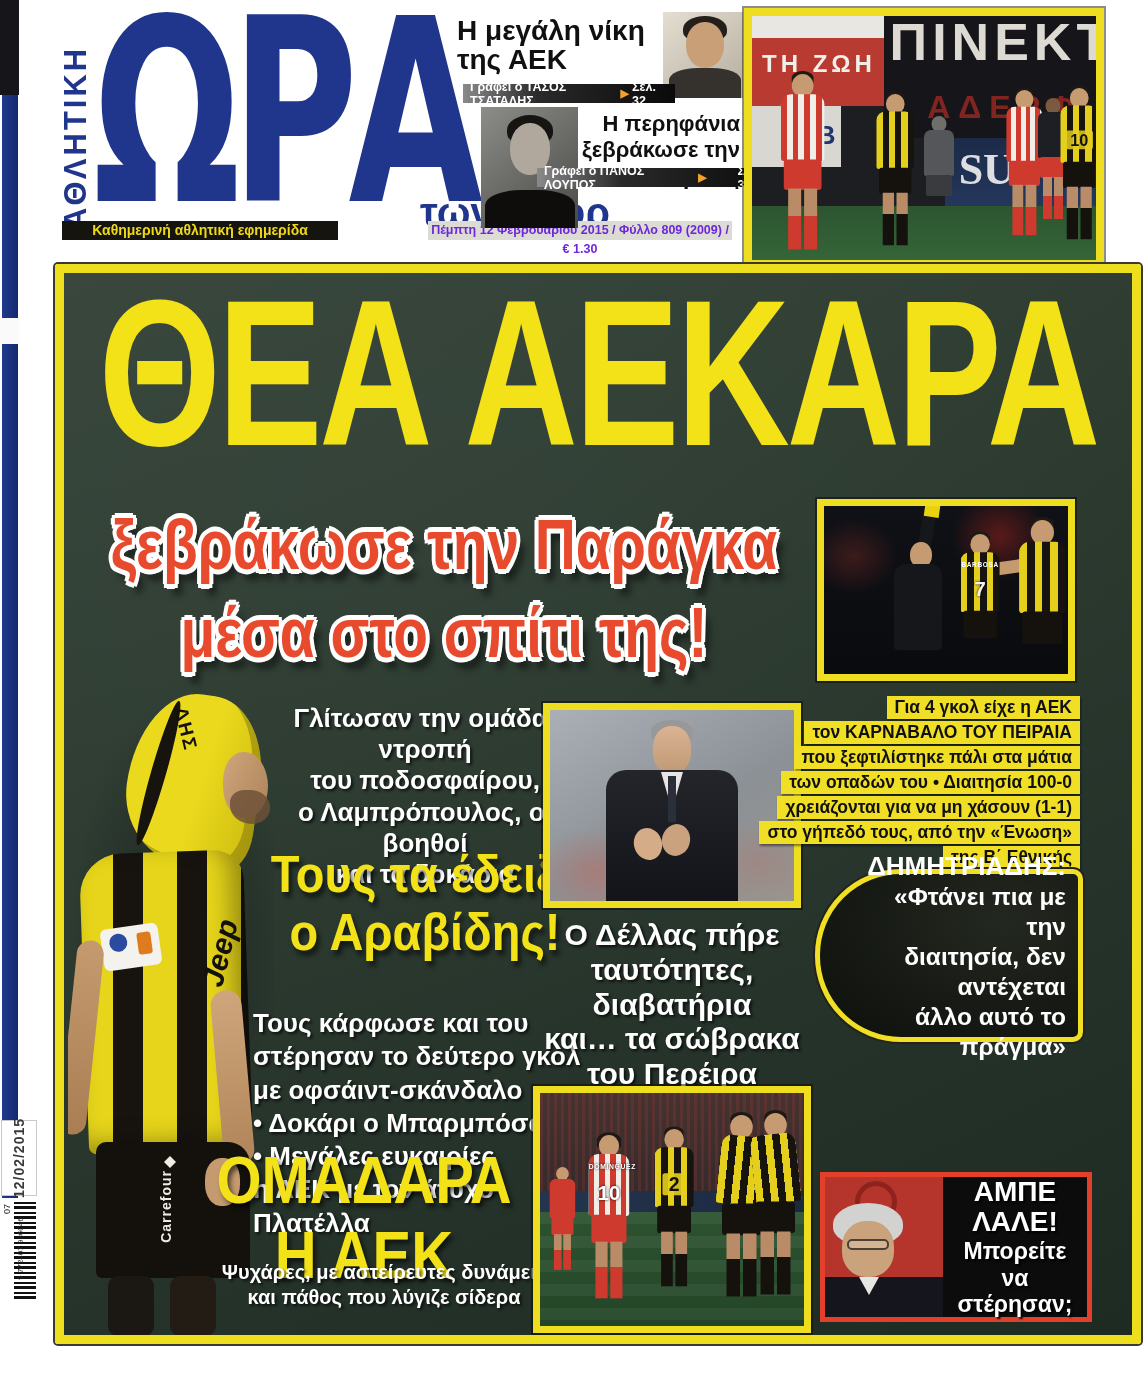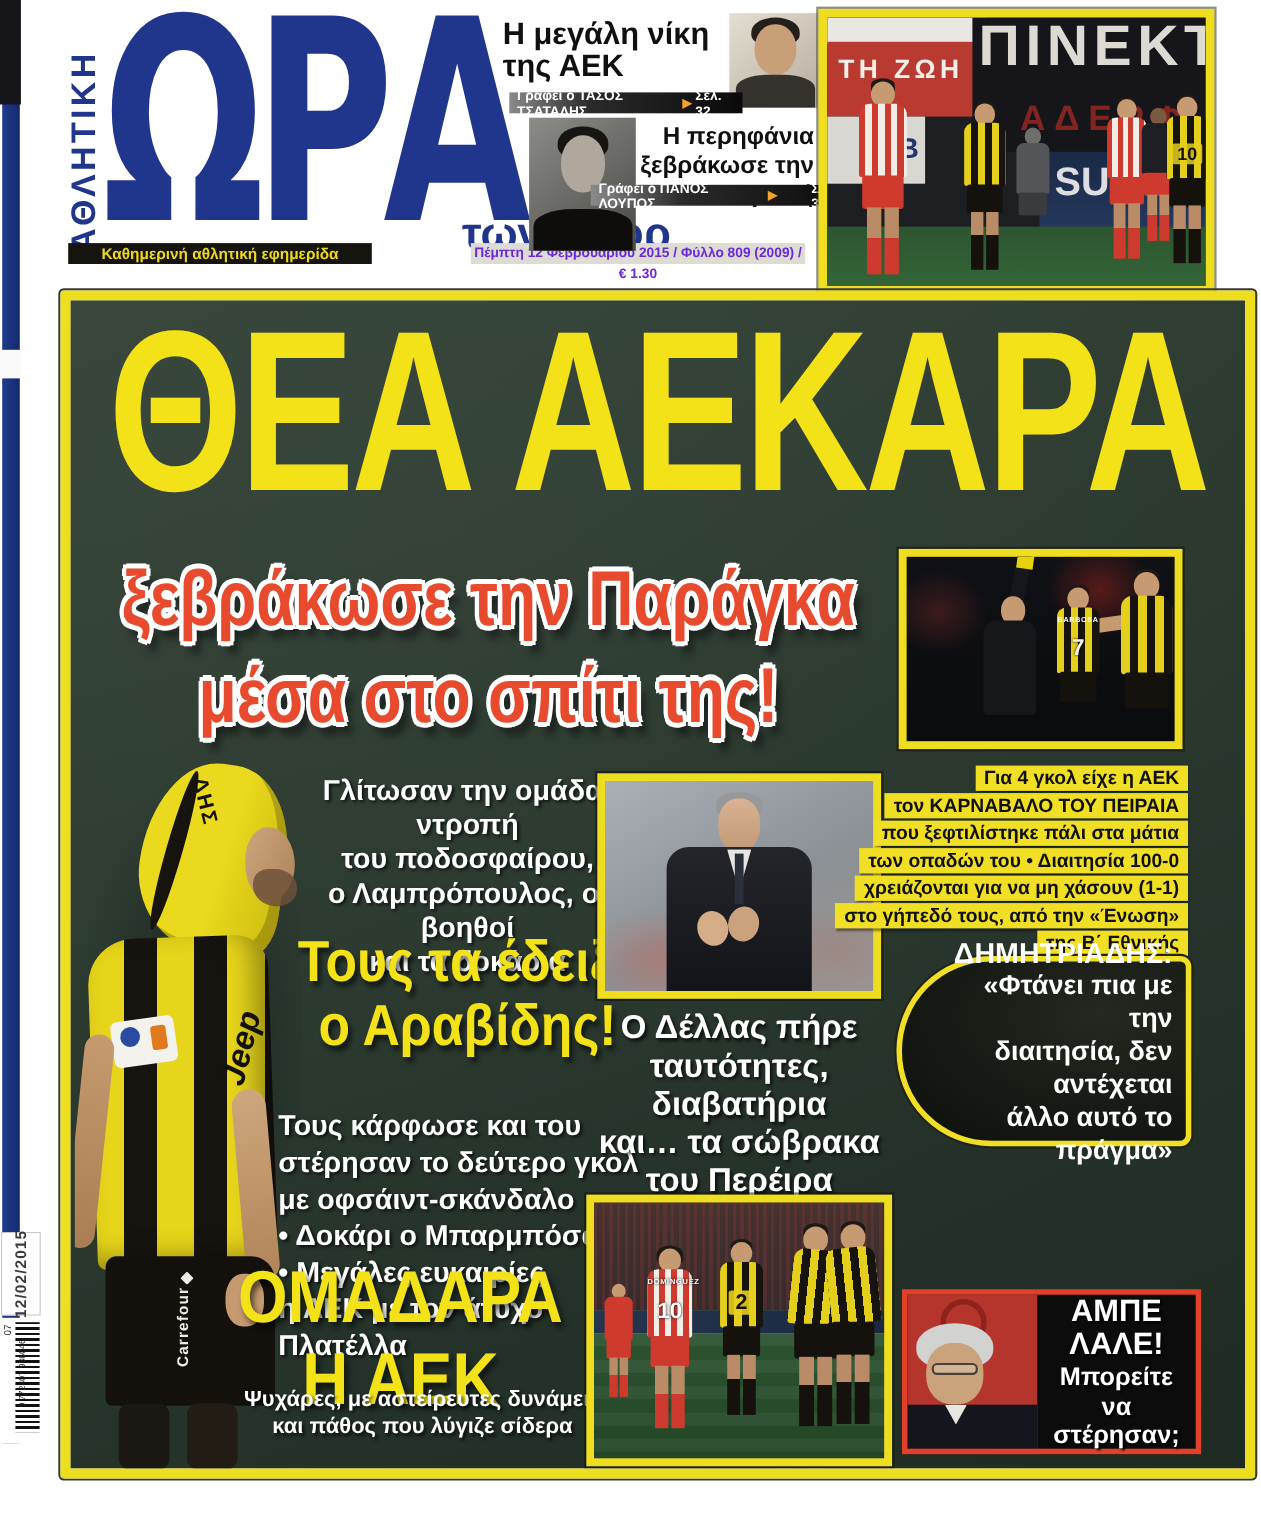--- a/index.html
+++ b/index.html
@@ -182,21 +182,21 @@
     <span>Σελ. 32</span>
   </div>
 
   <div class="abs" id="top-photo">
     <div id="tp-inner">
       <div class="tp-layer" style="left:0;top:0;width:42%;height:10%;background:#e9e7e2;"></div>
       <div class="tp-layer" style="left:0;top:9%;width:42%;height:28%;background:#b83a30;color:#f2efe9;font-weight:bold;font-size:24px;letter-spacing:4px;padding:12px 0 0 10px;box-sizing:border-box;">ΤΗ ΖΩΗ</div>
       <div class="tp-layer" style="right:0;top:0;width:60%;height:50%;background:#16161a;color:#dddad4;font-weight:bold;font-size:52px;letter-spacing:5px;overflow:hidden;line-height:1.0;padding-left:6px;">ΠΙΝΕΚΤ</div>
       <div class="tp-layer" style="right:4%;top:30%;color:#8e2722;font-weight:bold;font-size:32px;letter-spacing:8px;opacity:.9;">ΑΔΕΡΦ</div>
       <div class="tp-layer" style="left:0;top:37%;width:26%;height:25%;background:#d9d7d2;color:#23356e;font-weight:bold;font-size:26px;text-align:right;padding:14px 6px 0 0;box-sizing:border-box;">ΝΒ</div>
-      <div class="tp-layer" style="left:56%;top:50%;width:44%;height:30%;background:linear-gradient(#1b2b4a,#263a61);color:#e8e8ee;font-weight:bold;font-size:36px;padding:6px 0 0 14px;box-sizing:border-box;opacity:.95;">SU</div>
+      <div class="tp-layer" style="left:56%;top:50%;width:44%;height:30%;background:linear-gradient(#1b2b4a,#263a61);color:#e8e8ee;font-weight:bold;font-size:44px;padding:6px 0 0 14px;box-sizing:border-box;opacity:.95;font-family:Liberation Serif, serif;">SU</div>
       <div class="tp-layer" style="left:0;bottom:0;width:100%;height:22%;background:linear-gradient(#2c5530,#356538);"></div>
 
       <div class="pl" style="left:26px;top:58px;transform:scale(1.45);transform-origin:top left;">
         <div class="pl-hair"></div>
         <div class="pl-head"></div>
         <div class="pl-torso str-red"></div>
         <div class="pl-shorts" style="background:#cf3a2e;"></div>
         <div class="pl-leg l leg-red"></div>
         <div class="pl-leg r leg-red"></div>
       </div>

